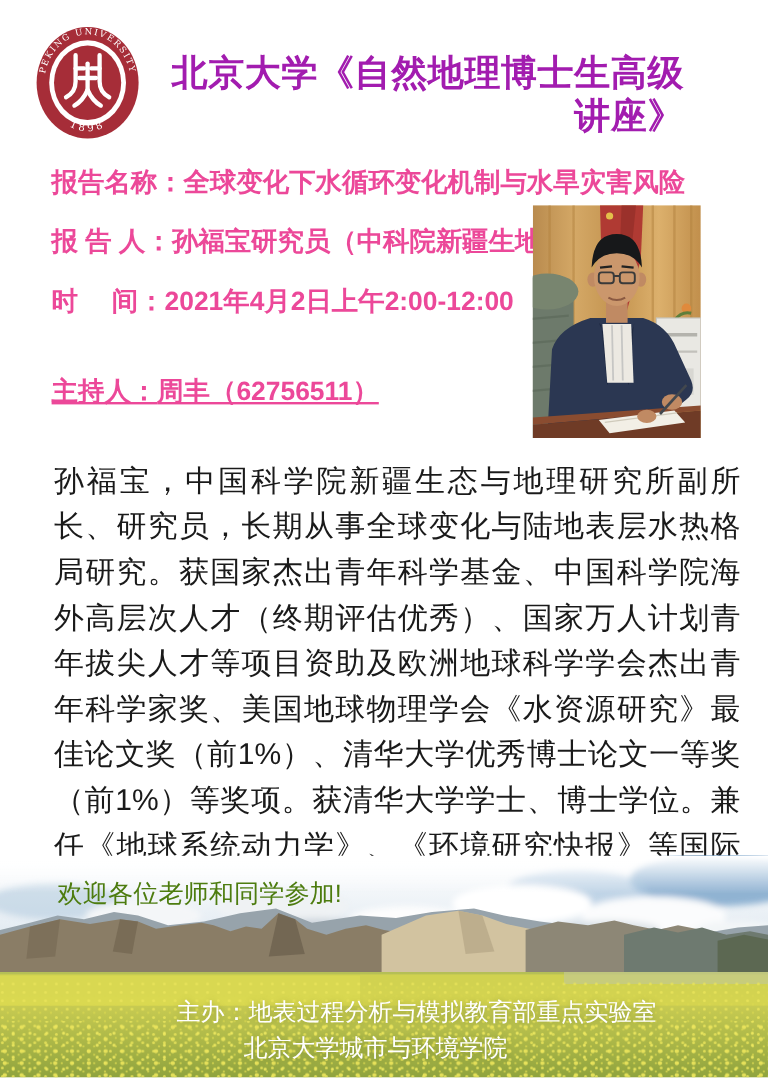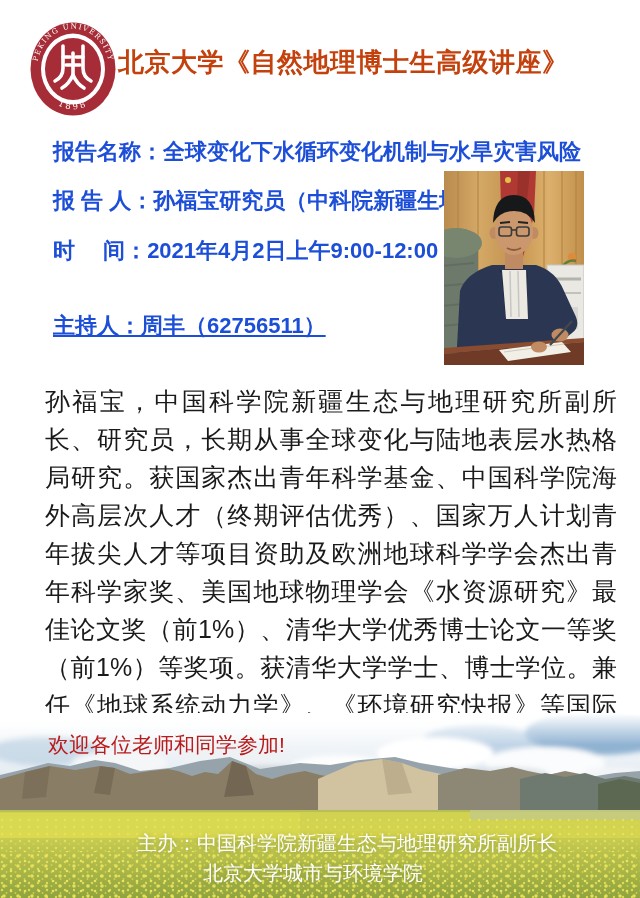--- a/index.html
+++ b/index.html
@@ -1,42 +1,42 @@
 <!DOCTYPE html>
 <html><head>
 <meta charset="utf-8">
 <style>
   html,body{margin:0;padding:0;}
   body{font-family:"Liberation Sans",sans-serif;background:#fff;}
   .poster{position:relative;width:640px;height:898px;background:#fff;overflow:hidden;}
 
   
   .logo{position:absolute;left:30px;top:22px;width:86px;height:94px;}
-  .title-block{position:absolute;left:118px;top:44px;width:452px;text-align:left;
-    font-weight:bold;color:#c2410c;font-size:26px;line-height:36px;letter-spacing:.5px;}
-
-  
-  .info-row{position:absolute;left:53px;width:575px;font-weight:bold;color:#1d4ed8;
+  .title-block{position:absolute;left:118px;top:44px;width:452px;text-align:right;
+    font-weight:bold;color:#a21caf;font-size:30px;line-height:36px;letter-spacing:.5px;}
+
+  
+  .info-row{position:absolute;left:43px;width:575px;font-weight:bold;color:#ec4899;
     font-size:22px;line-height:26px;white-space:nowrap;}
   .row-0{top:139px;}
   .row-1{top:188px;}
   .row-2{top:238px;}
   .row-3{top:276px;}
   .row-4{top:313px;text-decoration:underline;}
 
   
   .speaker-photo{position:absolute;left:444px;top:171px;width:140px;height:194px;overflow:hidden;}
 
   
   .bio{position:absolute;left:45px;top:382px;width:572px;font-size:25px;line-height:38px;
     color:#1a1a1a;text-align:justify;}
 
   
   .landscape{position:absolute;left:0;top:713px;width:640px;height:185px;}
-  .welcome{position:absolute;left:48px;top:731px;font-size:21px;color:#b91c1c;z-index:5;}
+  .welcome{position:absolute;left:48px;top:731px;font-size:21px;color:#4d7c0f;z-index:5;}
   .org-line{position:absolute;left:50%;transform:translateX(-50%);color:#fff;font-size:20px;
     white-space:nowrap;z-index:5;text-shadow:0 0 5px rgba(70,90,30,.35);}
   .org-1{top:830px;margin-left:27px;}
   .org-2{top:860px;margin-left:-7px;}
 </style>
 </head>
 <body>
 
 <div class="poster">
 
@@ -71,21 +71,21 @@
     <div>北京大学《自然地理博士生高级讲座》</div>
   </div>
 
   <div class="info-row row-0">
     <span>报告名称：</span><span>全球变化下水循环变化机制与水旱灾害风险</span>
   </div>
   <div class="info-row row-1">
     <span>报 告 人：</span><span>孙福宝研究员（中科院新疆生地所）</span>
   </div>
   <div class="info-row row-2">
-    <span>时　 间：</span><span>2021年4月2日上午9:00-12:00</span>
+    <span>时　 间：</span><span>2021年4月2日上午2:00-12:00</span>
   </div>
   <div class="info-row row-4">
     <span>主持人：</span><span>周丰（62756511）</span>
   </div>
 
   <svg class="speaker-photo" viewBox="0 0 140 194" xmlns="http://www.w3.org/2000/svg">
     <defs>
       <linearGradient id="curtain" x1="0" y1="0" x2="1" y2="0">
         <stop offset="0" stop-color="#b98b4e"></stop>
           <stop offset=".25" stop-color="#d4a866"></stop>
@@ -229,16 +229,16 @@
     <rect x="0" y="99" width="640" height="26" fill="#d8d74f" opacity=".75"></rect>
     <rect x="0" y="100" width="300" height="25" fill="#dedc52" opacity=".6"></rect>
     <rect x="470" y="97" width="170" height="10" fill="#c3c98f" opacity=".7"></rect>
     <rect x="0" y="104" width="640" height="81" fill="url(#flowersA)" opacity=".85"></rect>
     <rect x="0" y="138" width="640" height="47" fill="url(#flowersB)" opacity=".9"></rect>
 
     <rect x="0" y="0" width="640" height="32" fill="url(#topfade)"></rect>
   </svg>
 
   <div class="welcome">欢迎各位老师和同学参加!</div>
-  <div class="org-line org-1">主办：中国科学院新疆生态与地理研究所副所长</div>
+  <div class="org-line org-1">主办：地表过程分析与模拟教育部重点实验室</div>
   <div class="org-line org-2">北京大学城市与环境学院</div>
 
 </div>
 
 </body></html>

